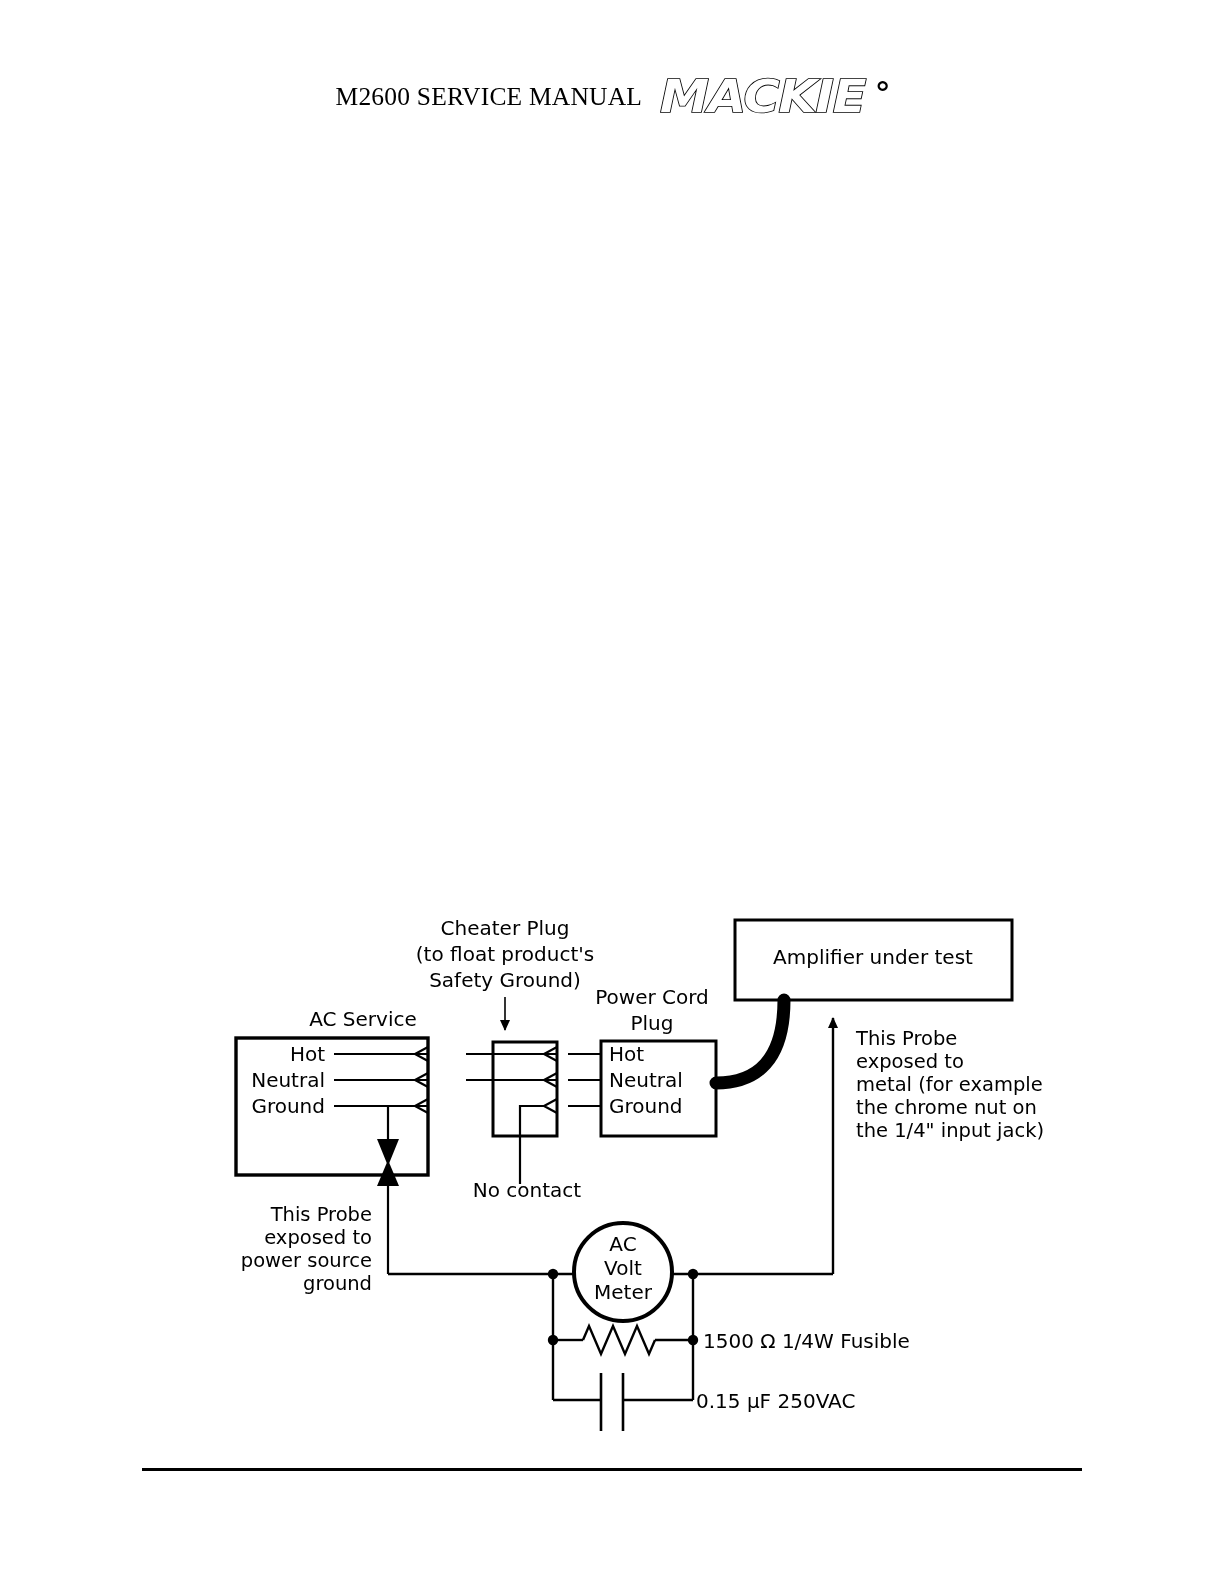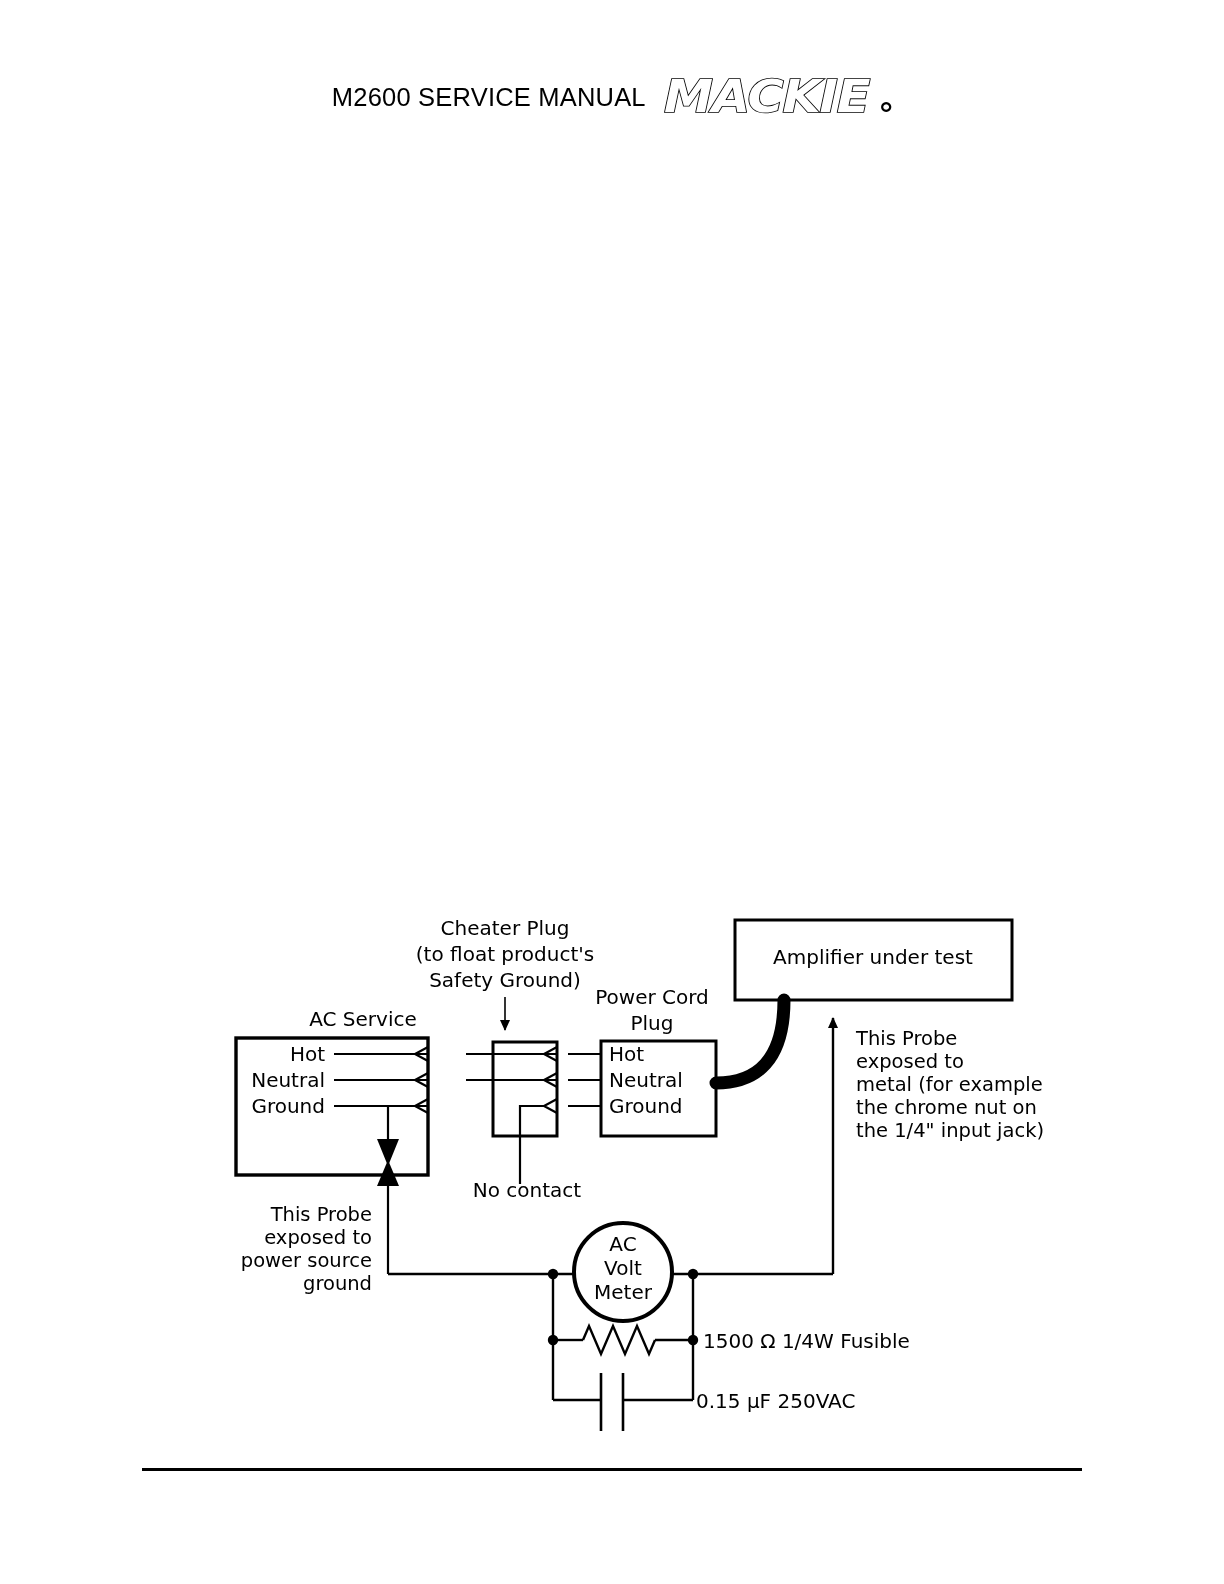--- a/index.html
+++ b/index.html
@@ -24,27 +24,26 @@
     width: 1224px;
     height: 50px;
     display: flex;
     align-items: center;
     justify-content: center;
     gap: 18px;
   }
   #header-title {
     font-size: 25.5px;
     letter-spacing: 0.2px;
-    font-family: Liberation Sans, sans-serif;
+    font-family: Liberation Serif, serif;
     white-space: nowrap;
   }
   #brand-logo {
     position: relative;
     display: flex;
-    align-items: flex-end;
     gap: 19px;
   }
   #brand-wordmark {
     font-family: "DejaVu Sans", sans-serif;
     font-size: 44px;
     font-weight: 900;
     font-style: italic;
     letter-spacing: -1px;
     line-height: 1;
     color: #ffffff;

